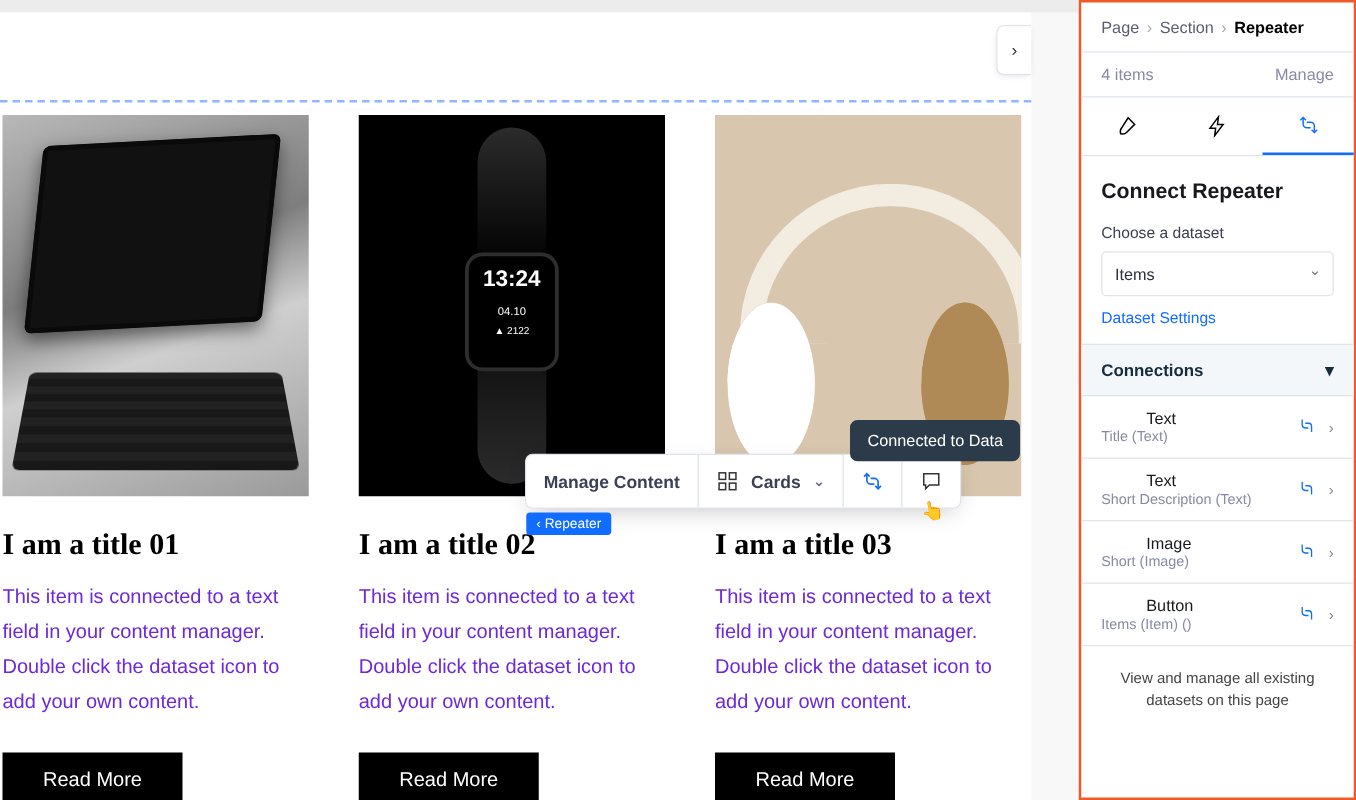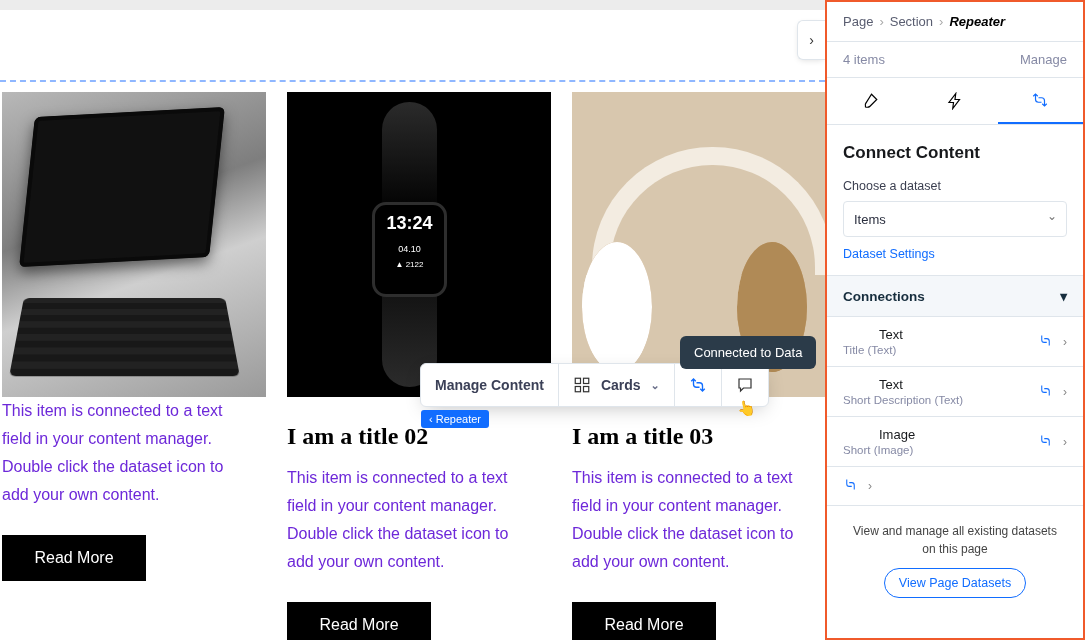--- a/index.html
+++ b/index.html
@@ -55,21 +55,21 @@
     display: flex;
     gap: 40px;
     padding: 12px 2px 30px 2px;
   }
   .card {
     width: 245px;
     display: flex;
     flex-direction: column;
   }
   .card .img {
-    width: 264px; height: 305px;
+    width: 245px; height: 305px;
     background: #ccc;
     position: relative;
     overflow: hidden;
   }
   
   .img.laptop {
     background: linear-gradient(160deg,#b8b8b8 0%,#7e7e7e 40%,#cfcfcf 60%,#9a9a9a 100%);
   }
   .img.laptop::before{
     content:"";position:absolute;left:25px;top:20px;width:190px;height:150px;
@@ -190,34 +190,34 @@
     font-size: 11px;
     padding: 3px 8px;
     border-radius: 3px;
     text-align: right;
   }
 
   
   .panel {
     position: absolute;
     right: 0; top: 0; bottom: 0;
-    width: 260px;
+    width: 222px;
     background: #fff;
     border: 2px solid var(--panel-border);
     display: flex;
     flex-direction: column;
     font-size: 13px;
   }
   .panel .crumb {
     padding: 12px 16px;
     color: #595d70;
     display: flex; gap: 6px; align-items: center;
     flex-wrap: wrap;
   }
-  .panel .crumb b { color: #000; font-weight: 700; font-style: italic; }
+  .panel .crumb b { color: #000; font-weight: 700; }
   .panel .sep { color: #aaa; }
   .panel .meta {
     padding: 10px 16px;
     display: flex; justify-content: space-between;
     color: var(--text-light);
     border-top: 1px solid var(--border);
     border-bottom: 1px solid var(--border);
   }
   .panel-tabs {
     display: flex;
@@ -312,20 +312,21 @@
 <div class="top-strip"></div>
 
 <div class="canvas">
   <div class="collapse-chip">›</div>
   <div class="dash-top"></div>
 
   <div class="cards">
 
     <div class="card">
       <div class="img laptop"></div>
+      <h3>I am a title 01</h3>
       <p>This item is connected to a text field in your content manager. Double click the dataset icon to add your own content.</p>
       <button class="read">Read More</button>
     </div>
 
     <div class="card">
       <div class="img watch">
         <div class="watch-face">
           <div class="t1">13:24</div>
           <div class="t2">04.10</div>
           <div class="t3">▲ 2122</div>
@@ -409,21 +410,21 @@
     <div class="ptab active">
       <svg viewBox="0 0 24 24">
           <path d="M6 4v7a4 4 0 0 0 4 4h4"></path>
           <path d="M18 20v-7a4 4 0 0 0-4-4h-4"></path>
           <polyline points="3 7 6 4 9 7"></polyline>
           <polyline points="21 17 18 20 15 17"></polyline>
         </svg>
     </div>
   </div>
 
-  <h2>Connect Content</h2>
+  <h2>Connect Repeater</h2>
   <div class="label">Choose a dataset</div>
   <div class="select-wrap">
     <select class="ds">
       <option>Items</option>
     </select>
   </div>
   <a href="#" class="link">Dataset Settings</a>
 
   <div class="conn-head">
     <span>Connections</span>
@@ -457,24 +458,27 @@
       <div class="t1">Image</div>
       <div class="t2">Short (Image)</div>
     </div>
     <span class="data-icon"><svg viewBox="0 0 24 24">
           <path d="M6 4v7a4 4 0 0 0 4 4h4"></path>
           <path d="M18 20v-7a4 4 0 0 0-4-4h-4"></path>
         </svg></span>
     <span class="chev">›</span>
   </div>
   <div class="conn-row">
+    <div class="txt">
+      <div class="t1">Button</div>
+      <div class="t2">Items (Item) ()</div>
+    </div>
     <span class="data-icon"><svg viewBox="0 0 24 24">
           <path d="M6 4v7a4 4 0 0 0 4 4h4"></path>
           <path d="M18 20v-7a4 4 0 0 0-4-4h-4"></path>
         </svg></span>
     <span class="chev">›</span>
   </div>
 
   <div class="panel-foot">
     <div>View and manage all existing datasets on this page</div>
-    <button>View Page Datasets</button>
   </div>
 </aside>
 
 </body></html>

